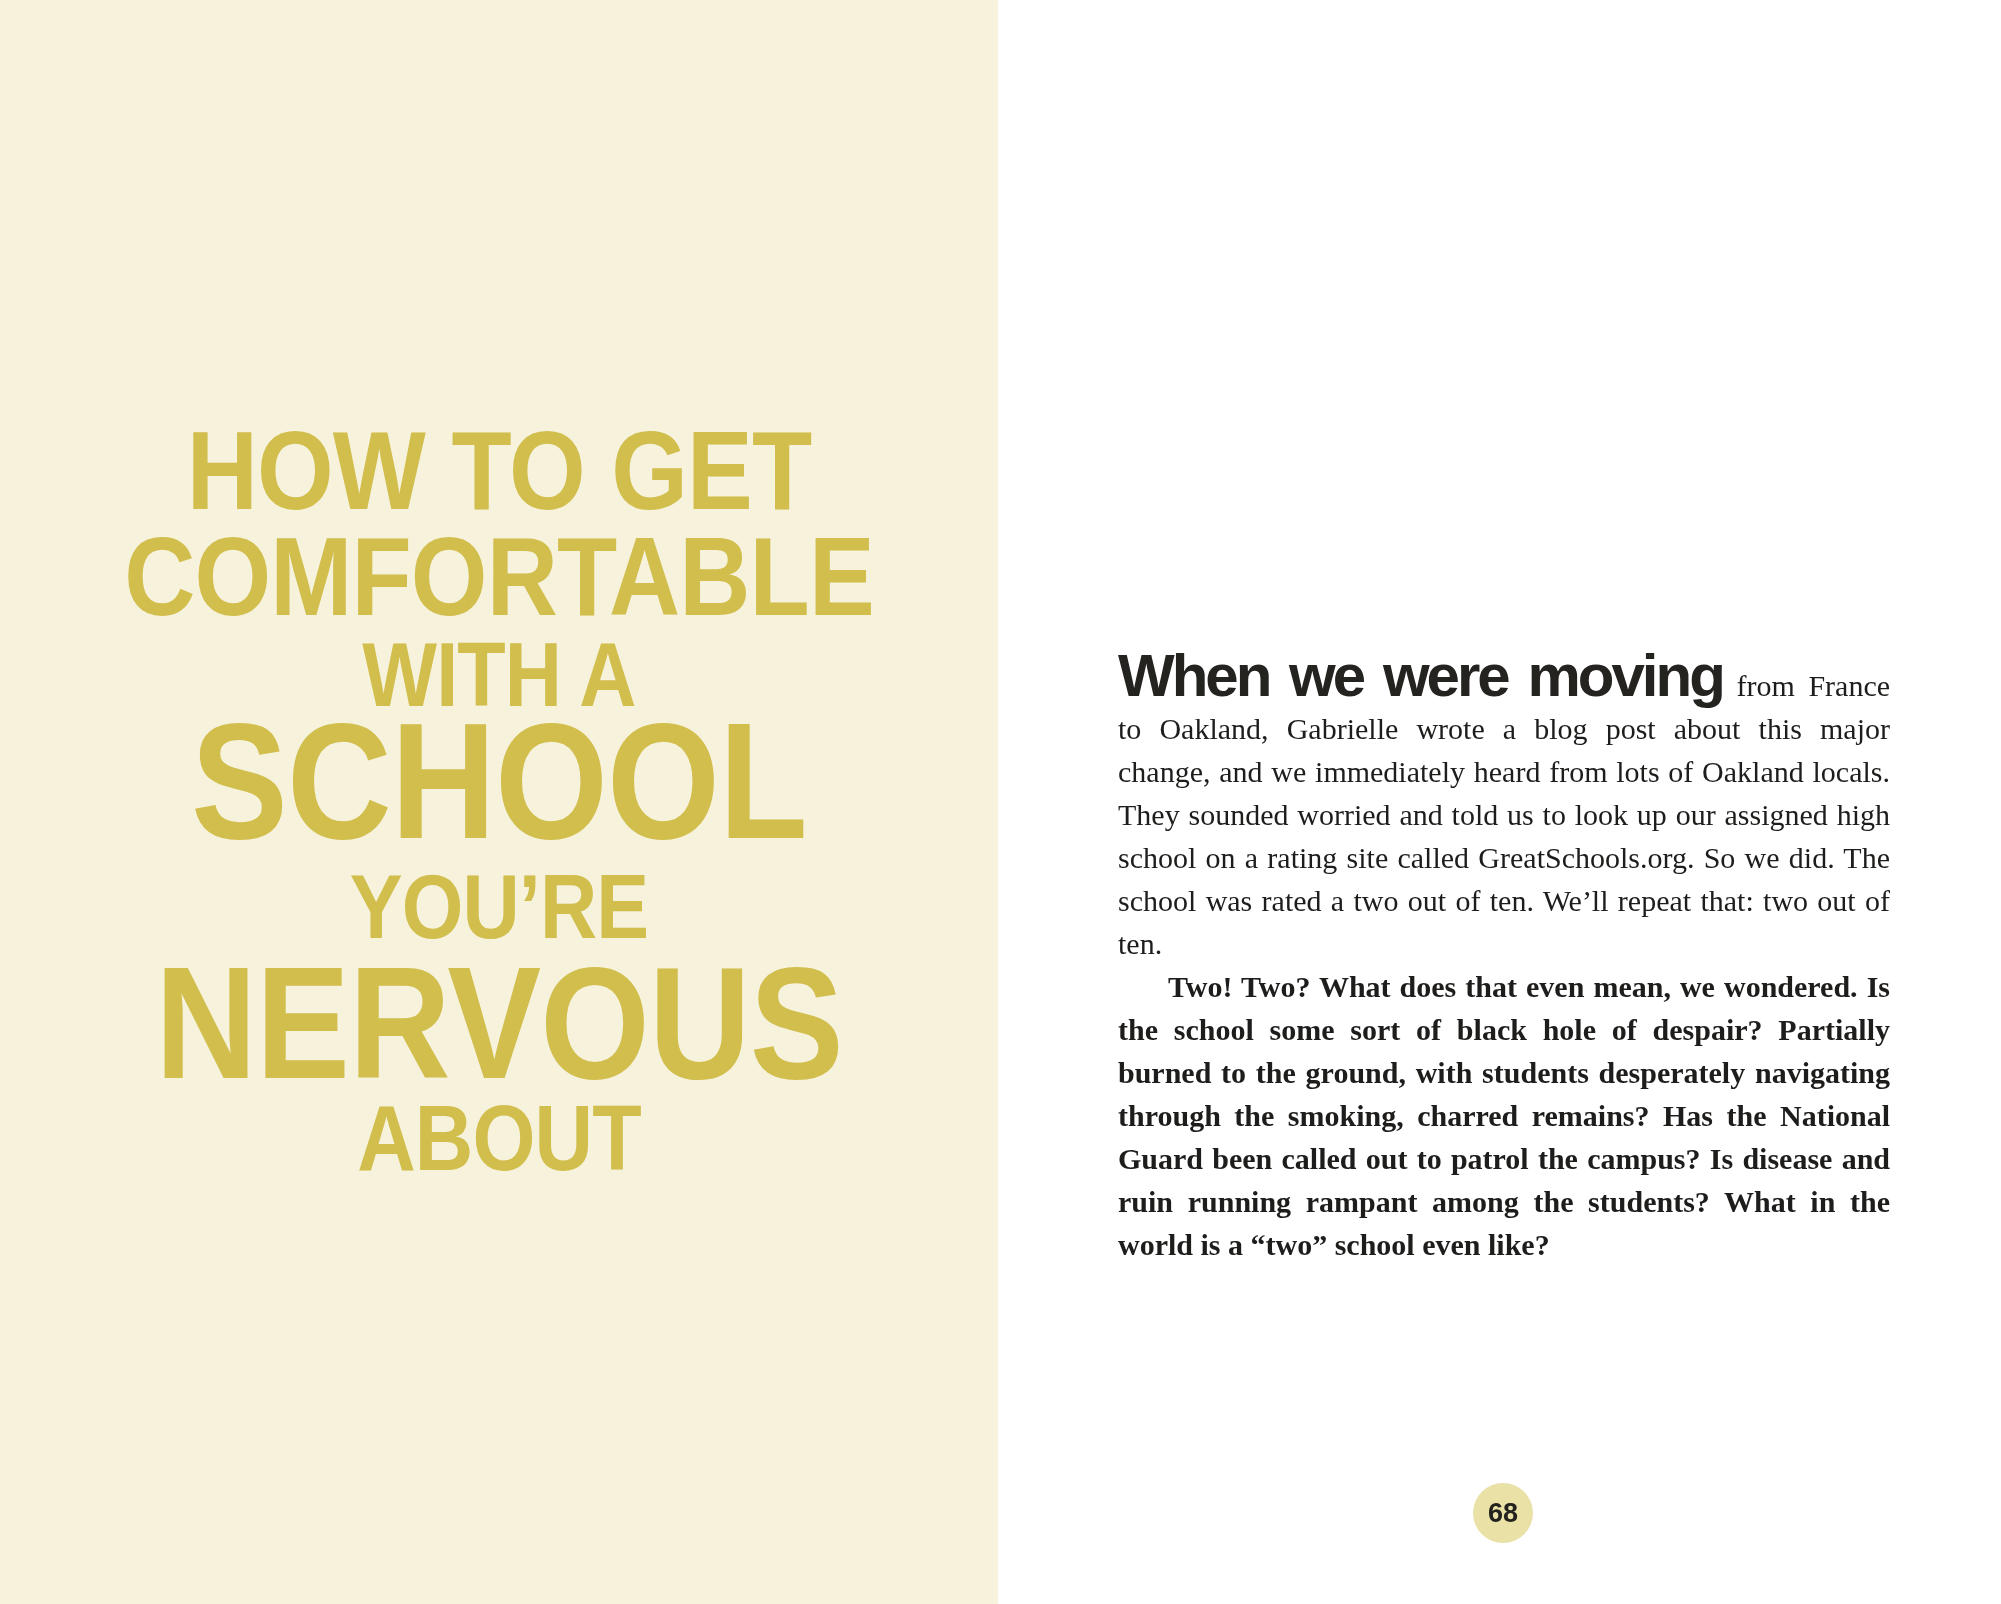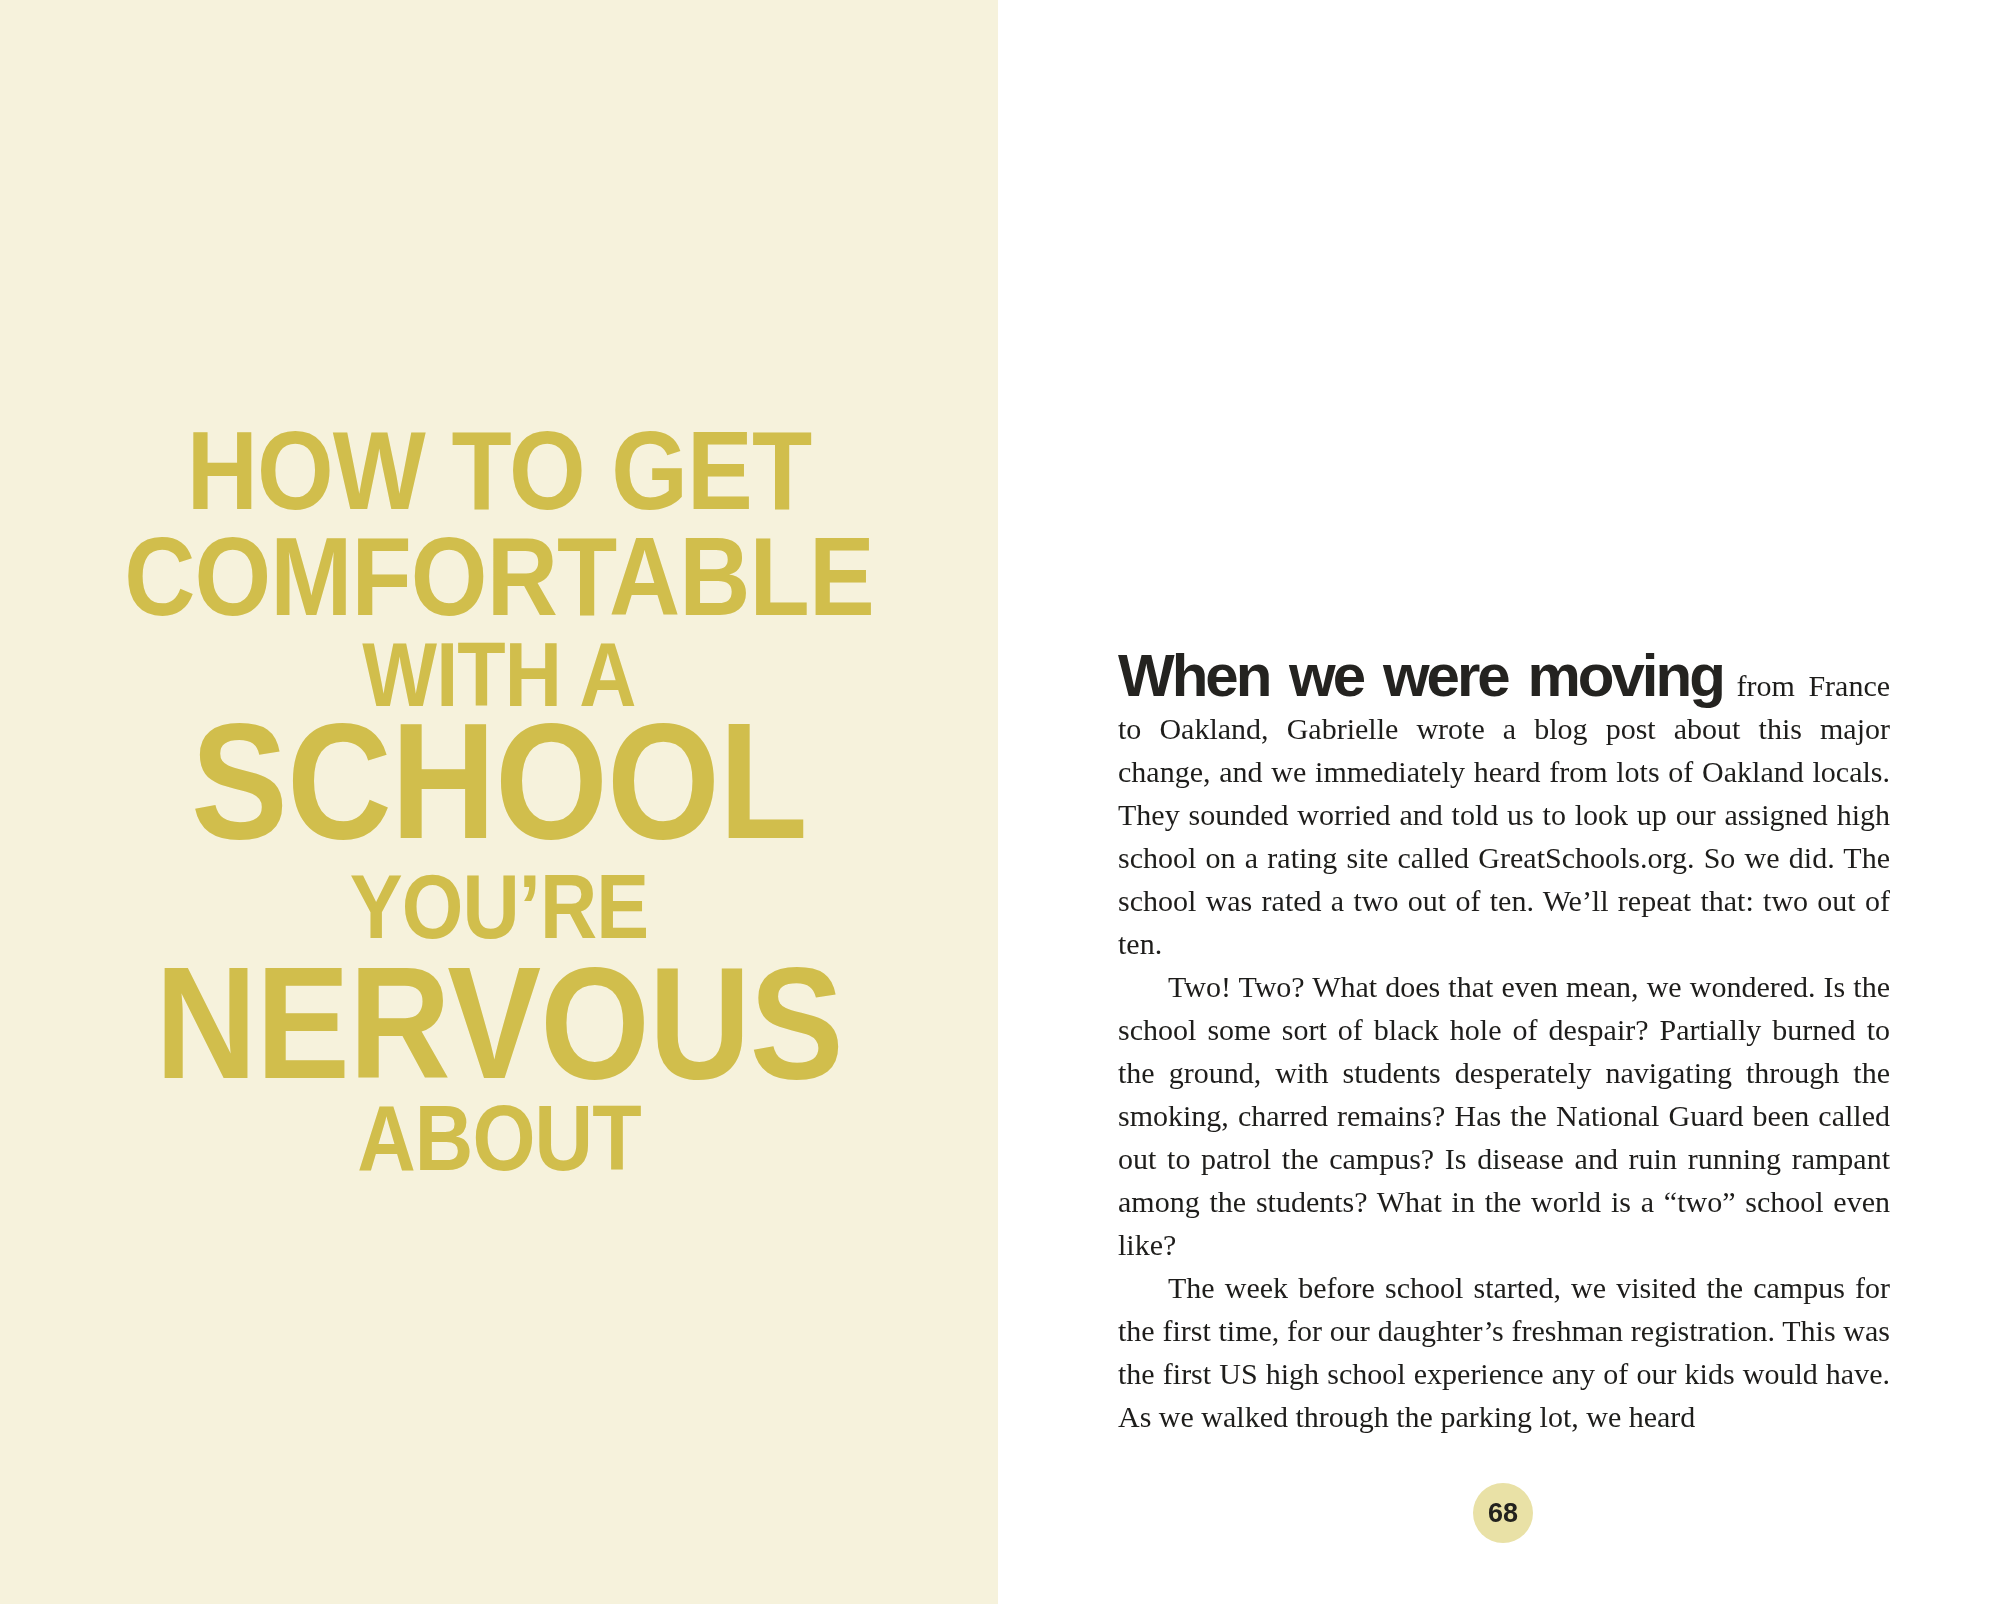--- a/index.html
+++ b/index.html
@@ -57,21 +57,21 @@
     font-family: "Liberation Serif", serif;
     font-size: 30px;
     line-height: 43px;
     color: #1e1d1b;
     text-align: justify;
   }
   .text-column p {
     margin: 0;
     hyphens: none;
   }
-  .para-indent { text-indent: 50px; }
+  .para-indent { text-indent: 50px; font-weight: bold; }
   .opening-phrase {
     font-family: "Liberation Sans", sans-serif;
     font-weight: bold;
     font-size: 60px;
     letter-spacing: -3px;
     line-height: 0;          
     color: #242320;
     white-space: nowrap;
   }
   .page-badge {
@@ -102,21 +102,20 @@
     <div class="title-line t4">SCHOOL</div>
     <div class="title-line t5">YOU’RE</div>
     <div class="title-line t6">NERVOUS</div>
     <div class="title-line t7">ABOUT</div>
   </div>
 
   <div class="page-right">
     <div class="text-column">
       <p><span class="opening-phrase">When we were moving</span><span> from France to Oakland, Gabrielle wrote a blog post about this major change, and we immediately heard from lots of Oakland locals. They sounded worried and told us to look up our assigned high school on a rating site called GreatSchools.org. So we did. The school was rated a two out of ten. We’ll repeat that: two out of ten.</span></p>
       <p class="para-indent">Two! Two? What does that even mean, we wondered. Is the school some sort of black hole of despair? Partially burned to the ground, with students desperately navigating through the smoking, charred remains? Has the National Guard been called out to patrol the campus? Is disease and ruin running rampant among the students? What in the world is a “two” school even like?</p>
-      <p class="para-indent">The week before school started, we visited the campus for the first time, for our daughter’s freshman registration. This was the first US high school experience any of our kids would have. As we walked through the parking lot, we heard</p>
     </div>
 
     <div class="page-badge">
       <span>68</span>
     </div>
   </div>
 
 </div>
 
 </body></html>

